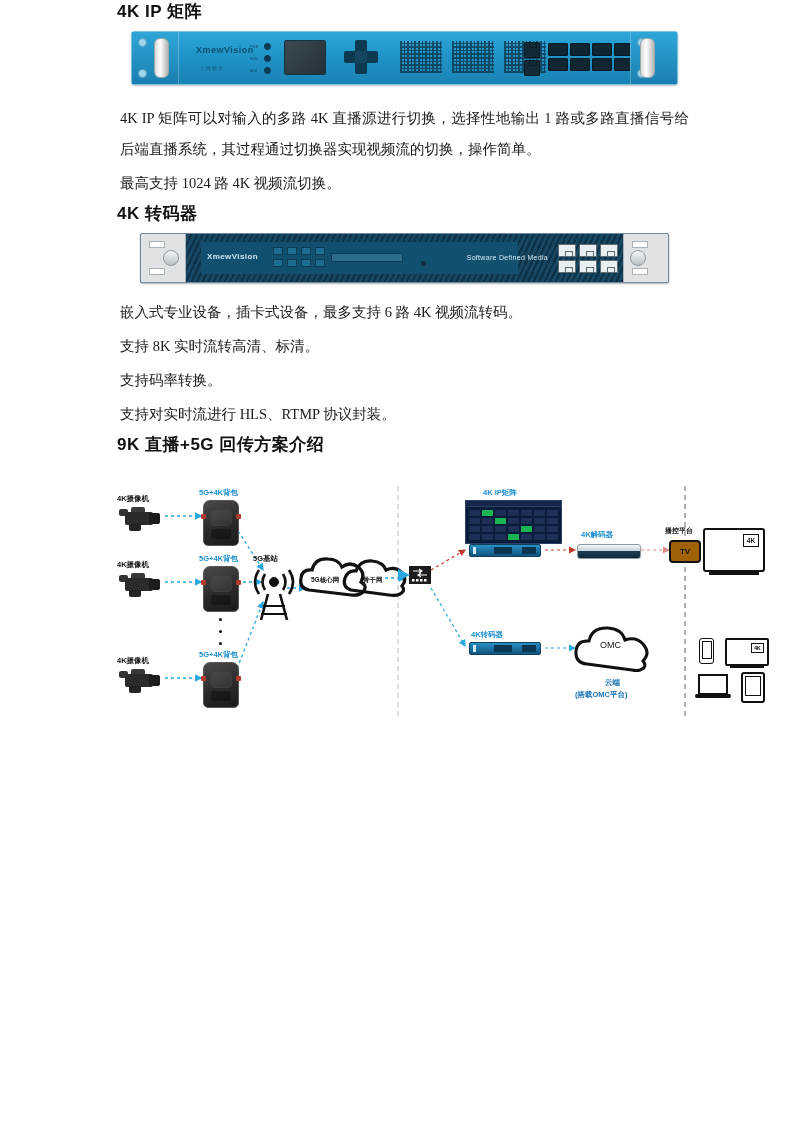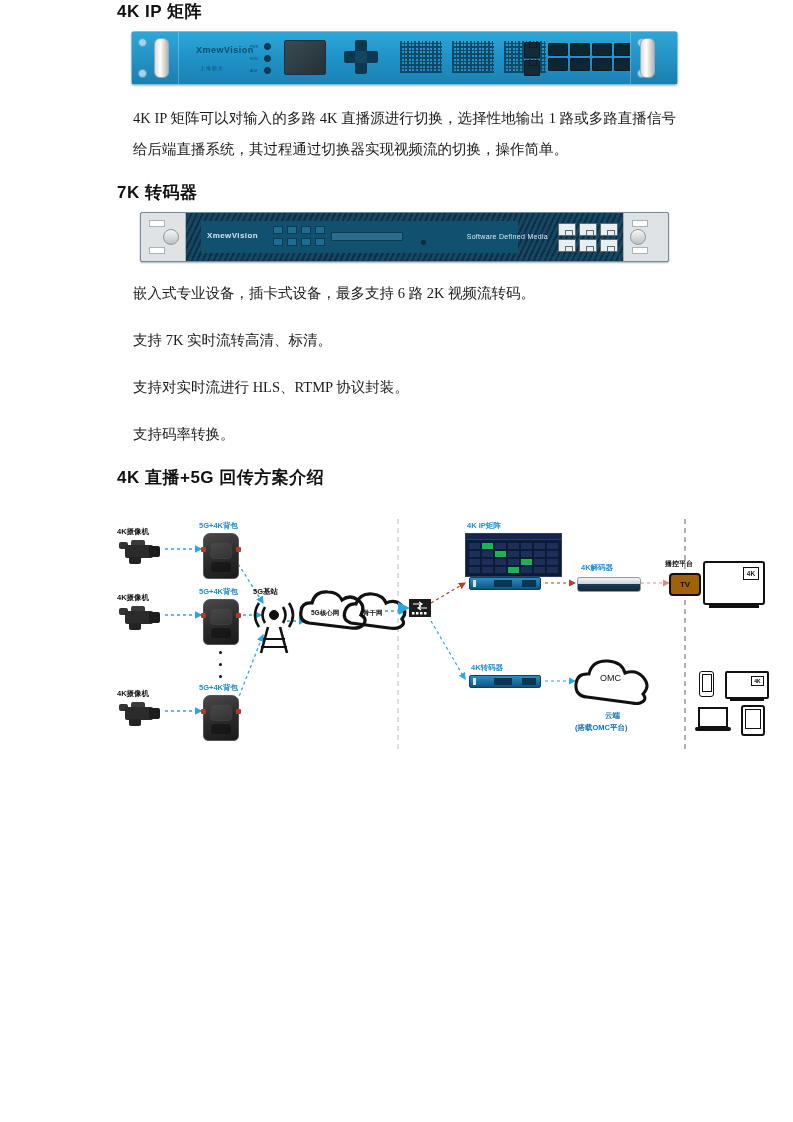--- a/index.html
+++ b/index.html
@@ -36,21 +36,21 @@
     letter-spacing: 0.5px;
     color: #111;
   }
   .h1-pos { margin-top: 101px; }
   .h2-pos { margin-top: 34px; }
   .h3-pos { margin-top: 34px; }
 
   p.body-text {
     font-size: 14.5px;
     line-height: 31px;
-    margin: 16px;
+    margin: 3px;
     text-align: justify;
     color: #1a1a1a;
   }
   .para-block { margin-top: 18px; }
   .para-block2 { margin-top: 14px; }
 
   
   .device-wrap {
     margin-top: 8px;
     display: flex;
@@ -437,23 +437,24 @@
         <div class="ear right">
           <span class="screw t"></span>
           <span class="screw b"></span>
           <span class="handle"></span>
         </div>
       </div>
     </div>
 
     <div class="para-block">
       <p class="body-text">4K IP 矩阵可以对输入的多路 4K 直播源进行切换，选择性地输出 1 路或多路直播信号给后端直播系统，其过程通过切换器实现视频流的切换，操作简单。</p>
+      <p class="body-text">最高支持 1024 路 4K 视频流切换。</p>
     </div>
 
-    <h2 class="heading h2-pos">7K 转码器</h2>
+    <h2 class="heading h2-pos">4K 转码器</h2>
 
     <div class="device-wrap">
       <div class="dev2">
         <div class="hatch"></div>
         <div class="face"></div>
         <div class="ear2">
           <span class="slot t"></span>
             <span class="slot b"></span>
             <span class="knob"></span>
         </div>
@@ -481,27 +482,27 @@
         </div>
         <div class="ear2 right">
           <span class="slot t"></span>
             <span class="slot b"></span>
             <span class="knob"></span>
         </div>
       </div>
     </div>
 
     <div class="para-block2">
-      <p class="body-text">嵌入式专业设备，插卡式设备，最多支持 6 路 2K 视频流转码。</p>
-      <p class="body-text">支持 7K 实时流转高清、标清。</p>
+      <p class="body-text">嵌入式专业设备，插卡式设备，最多支持 6 路 4K 视频流转码。</p>
+      <p class="body-text">支持 8K 实时流转高清、标清。</p>
+      <p class="body-text">支持码率转换。</p>
       <p class="body-text">支持对实时流进行 HLS、RTMP 协议封装。</p>
-      <p class="body-text">支持码率转换。</p>
     </div>
 
-    <h2 class="heading h3-pos">4K 直播+5G 回传方案介绍</h2>
+    <h2 class="heading h3-pos">9K 直播+5G 回传方案介绍</h2>
 
     <div class="diagram">
 
       <svg width="600" height="250">
         <defs>
           <marker id="ac" markerWidth="6" markerHeight="6" refX="5" refY="3" orient="auto">
             <path d="M0,0 L6,3 L0,6 z" fill="#29a8e0"></path>
           </marker>
           <marker id="ar" markerWidth="6" markerHeight="6" refX="5" refY="3" orient="auto">
             <path d="M0,0 L6,3 L0,6 z" fill="#c0392b"></path>
@@ -620,21 +621,21 @@
       <div class="bp" style="left:90px; top:184px;">
           <span class="tabl"></span>
           <span class="tabr"></span>
         </div>
 
       <div class="dg-label" style="left:140px; top:76px;">5G基站</div>
 
       <div class="dg-label" style="left:198px; top:98px; font-size:6.5px;">5G核心网</div>
       <div class="dg-label" style="left:250px; top:98px; font-size:6.5px;">骨干网</div>
 
-      <div class="dg-label blue" style="left:354px; top:10px;">4K IP矩阵</div>
+      <div class="dg-label blue" style="left:370px; top:10px;">4K IP矩阵</div>
       <div class="matrix-ui" style="left:352px; top:22px;">
         <div class="bar"></div>
         <div class="grid">
           <i></i>
             <i class="on"></i>
             <i></i>
             <i></i>
             <i></i>
             <i></i>
             <i></i>

